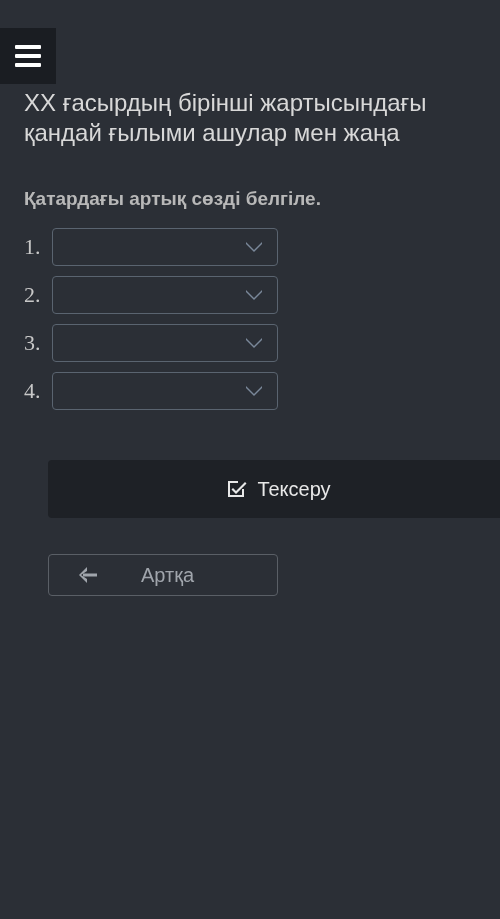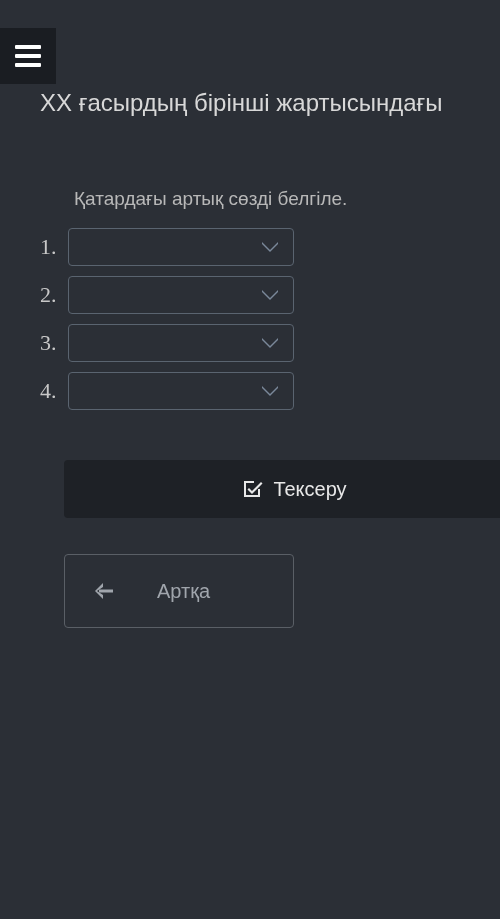--- a/index.html
+++ b/index.html
@@ -28,37 +28,36 @@
       justify-content: center;
       cursor: pointer;
     }
     .menu-button svg {
       width: 26px;
       height: 22px;
       fill: #ffffff;
     }
     .content {
       padding-top: 88px;
-      padding-left: 40px;
+      padding-left: 24px;
       padding-right: 0;
     }
     .question-text {
       font-size: 24px;
       line-height: 1.25;
       color: #d8d8d8;
       font-weight: 400;
       margin-bottom: 40px;
       white-space: nowrap;
     }
     .instruction {
       font-size: 19px;
-      font-weight: 400;
+      font-weight: 700;
       color: #b8b8b8;
       margin-bottom: 18px;
-      margin-left: 34px;
     }
     .dropdown-row {
       display: flex;
       align-items: center;
       margin-bottom: 10px;
     }
     .dropdown-number {
       font-size: 22px;
       color: #c8c8c8;
       width: 28px;
@@ -100,21 +99,21 @@
     }
     .check-button svg {
       width: 22px;
       height: 22px;
       fill: #e8e8e8;
     }
     .back-button {
       margin-top: 36px;
       margin-left: 24px;
       width: 230px;
-      height: 74px;
+      height: 42px;
       background-color: transparent;
       border: 1px solid #5a5f66;
       border-radius: 4px;
       display: flex;
       align-items: center;
       cursor: pointer;
       color: #a0a5ac;
       font-size: 20px;
       padding-left: 30px;
       gap: 44px;
@@ -132,21 +131,21 @@
   <svg viewBox="0 0 26 22">
     <rect x="0" y="0" width="26" height="4" rx="1"></rect>
     <rect x="0" y="9" width="26" height="4" rx="1"></rect>
     <rect x="0" y="18" width="26" height="4" rx="1"></rect>
   </svg>
 </div>
 
 <div class="content">
   <div class="question-text">
     <span>ХХ ғасырдың бірінші жартысындағы</span><br>
-    <br>
+    <span>қандай ғылыми ашулар мен жаңа</span><br>
   </div>
 
   <div class="instruction">Қатардағы артық сөзді белгіле.</div>
 
   <div class="dropdown-row">
     <span class="dropdown-number">1.</span>
     <div class="dropdown-select">
       <svg viewBox="0 0 18 12">
         <path d="M1 1 L9 9 L17 1 L17 3 L9 11 L1 3 Z"></path>
       </svg>

